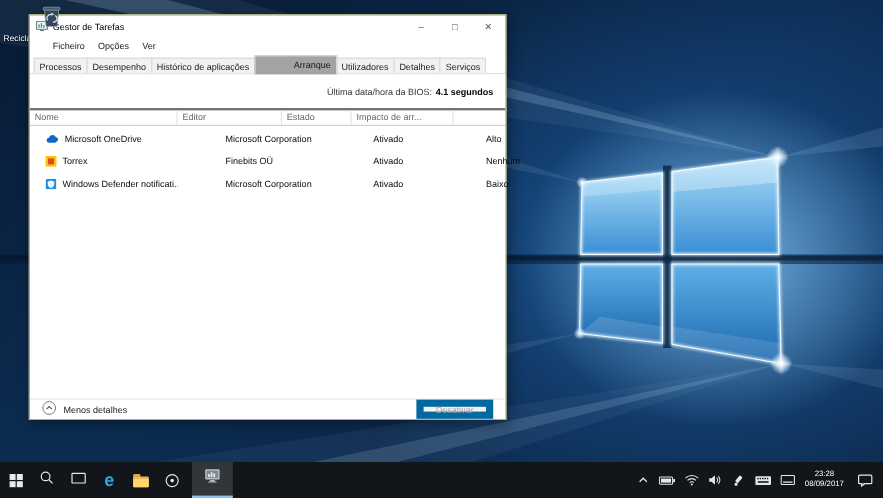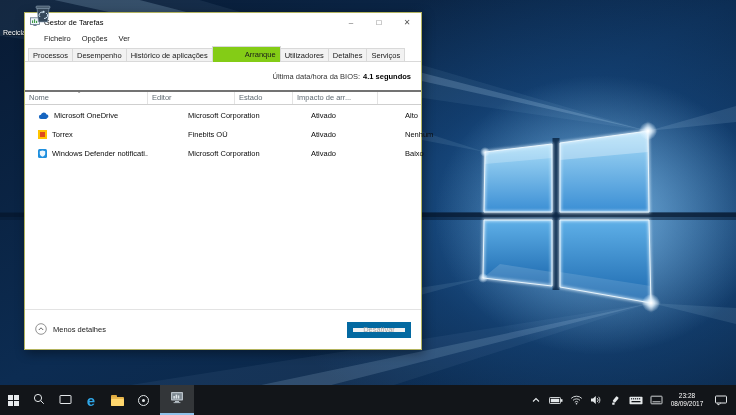--- a/index.html
+++ b/index.html
@@ -24,21 +24,21 @@
   .titlebar .title { flex:1; font-size:7.5px; color:#000; margin-left:4px; white-space:nowrap; }
   .controls { display:flex; height:100%; }
   .ctrl { width:28px; display:flex; align-items:center; justify-content:center;
           font-size:8px; color:#555; cursor:default; }
   .menubar { height:14px; display:flex; align-items:center; padding-left:19px; gap:11px;
              font-size:7.5px; color:#1a1a1a; flex:0 0 auto; }
   .tabstrip { height:17px; display:flex; align-items:flex-end; padding-left:3px;
               border-bottom:1px solid #d9d9d9; flex:0 0 auto; }
   .tab { font-size:7.5px; color:#1a1a1a; padding:0 4px; height:13px; display:flex; align-items:center;
          background:#f2f2f2; border:1px solid #d9d9d9; border-bottom:none; margin-right:-1px; white-space:nowrap; }
-  .tab.active { background:#84cc16; height:16px; position:relative; z-index:1; margin-bottom:-1px;padding-left:32px; }
+  .tab.active { background:#a3a3a3; height:16px; position:relative; z-index:1; margin-bottom:-1px;padding-left:32px; }
 
   .body { flex:1 1 auto; position:relative; background:#fff; }
   .bios { position:absolute; top:10px; right:10px; color:#333; white-space:nowrap; }
   .bios .bios-value { font-weight:bold; color:#000; margin-left:3px; }
 
   .grid-header { position:absolute; top:28px; left:0; right:0; height:15px; display:grid;
                  grid-template-columns:123px 87px 58px 85px 1fr;
                  border-top:2px solid #737373; border-bottom:1px solid #cfcfcf; color:#5f6a72; }
   .gh-cell { position:relative; display:flex; align-items:flex-end; padding:0 0 2px 4px;
              border-right:1px solid #e3e3e3; white-space:nowrap; overflow:hidden; }
@@ -49,21 +49,21 @@
   .row { height:19px; display:grid; grid-template-columns:123px 87px 58px 85px 1fr;
          align-items:center; color:#0a0a0a;gap:36px; }
   .cell-name { display:flex; align-items:center; padding-left:13px; gap:5px;
                white-space:nowrap; overflow:hidden; }
   .cell { padding-left:4px; white-space:nowrap; overflow:hidden; }
   .app-ico { flex:0 0 auto; display:inline-flex; }
   .torrex-ico { width:9px; height:9px; background:#ffc400; display:inline-flex;
                 align-items:center; justify-content:center; }
   .torrex-ico span { width:5px; height:5px; background:#de4a1e; display:block; }
 
-  .footer { flex:0 0 auto; height:40px; border-top:1px solid #e3e3e3; display:flex;
+  .footer { flex:0 0 auto; height:17px; border-top:1px solid #e3e3e3; display:flex;
             align-items:center; padding:0 10px; background:#fff; }
   .footer-toggle { display:flex; align-items:center; gap:6px; }
   .footer-label { font-size:7.5px; color:#1a1a1a; }
   .btn-disabled { margin-left:auto; width:64px; height:16px; background:#f1f1f1;
                   border:6px solid #0369a1; color:#a3a3a3; font-size:7.5px;
                   display:flex; align-items:center; justify-content:center;text-align:right; }
 
   
   .taskbar { position:absolute; left:0; right:0; bottom:0; height:30px; background:#121519;
              z-index:8; display:flex; align-items:stretch; }

